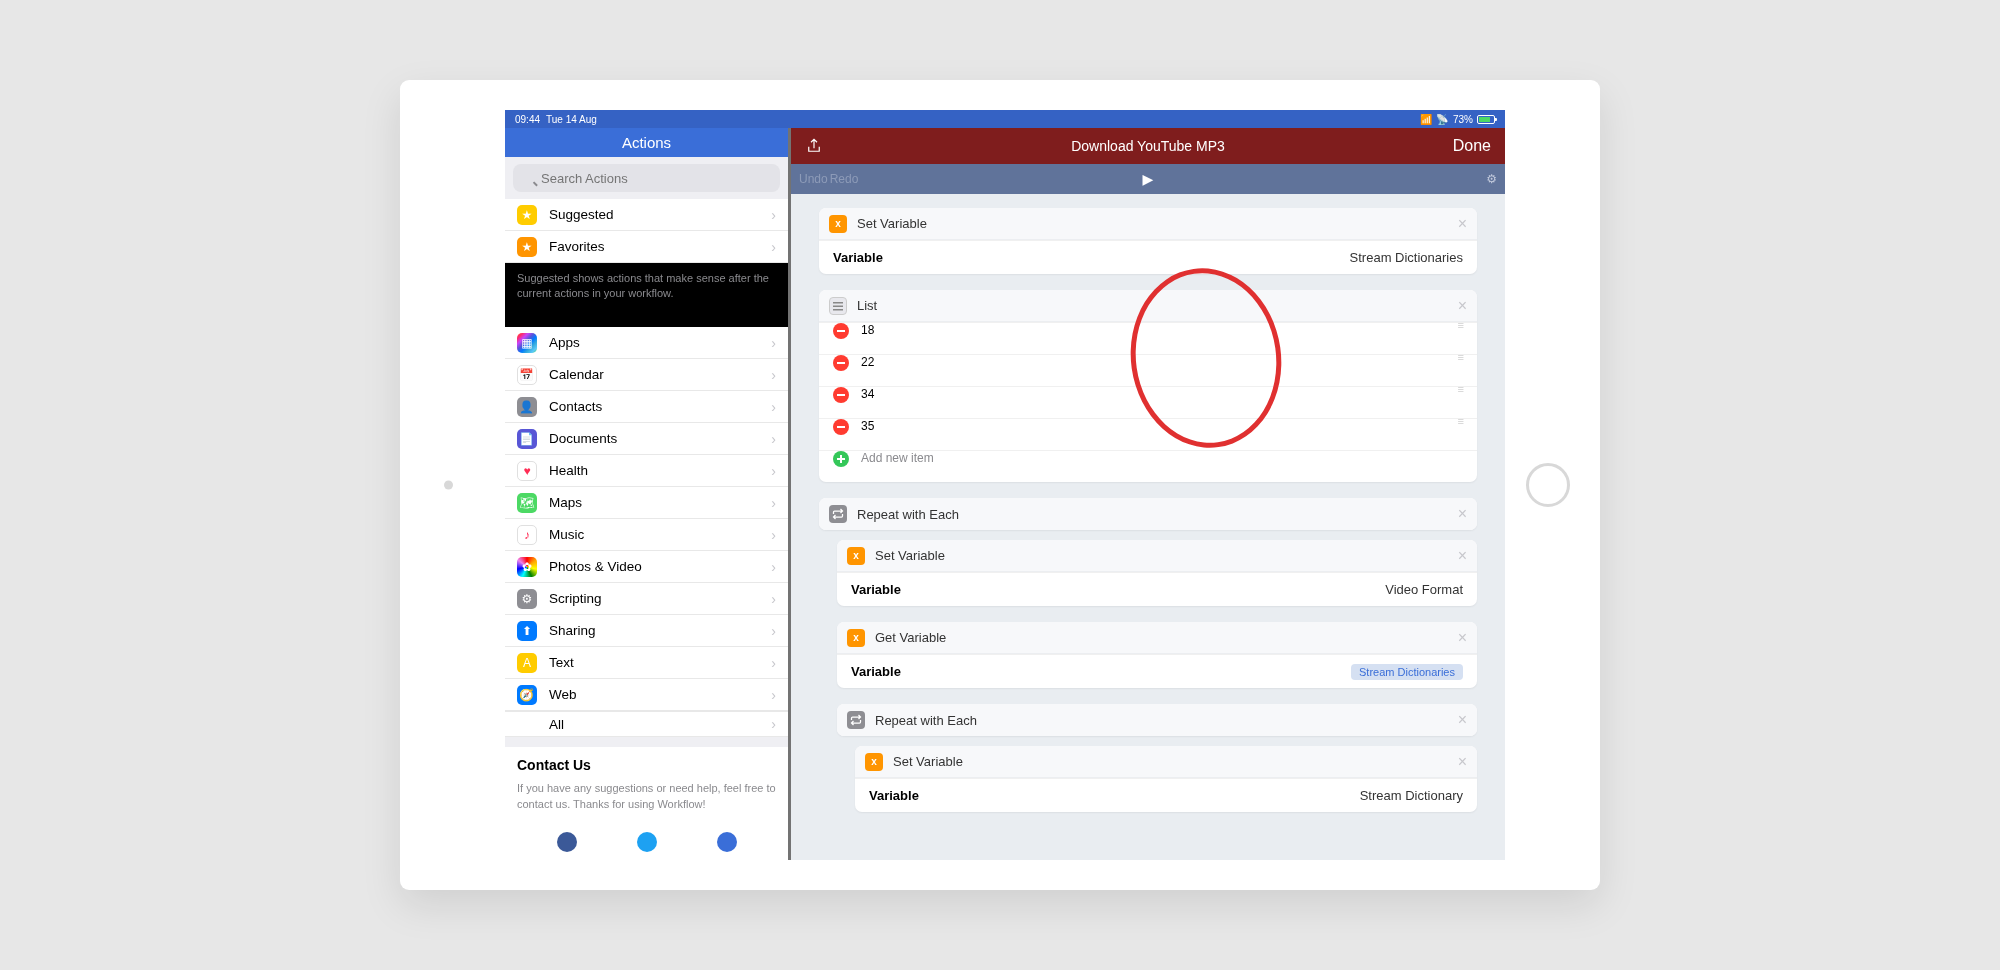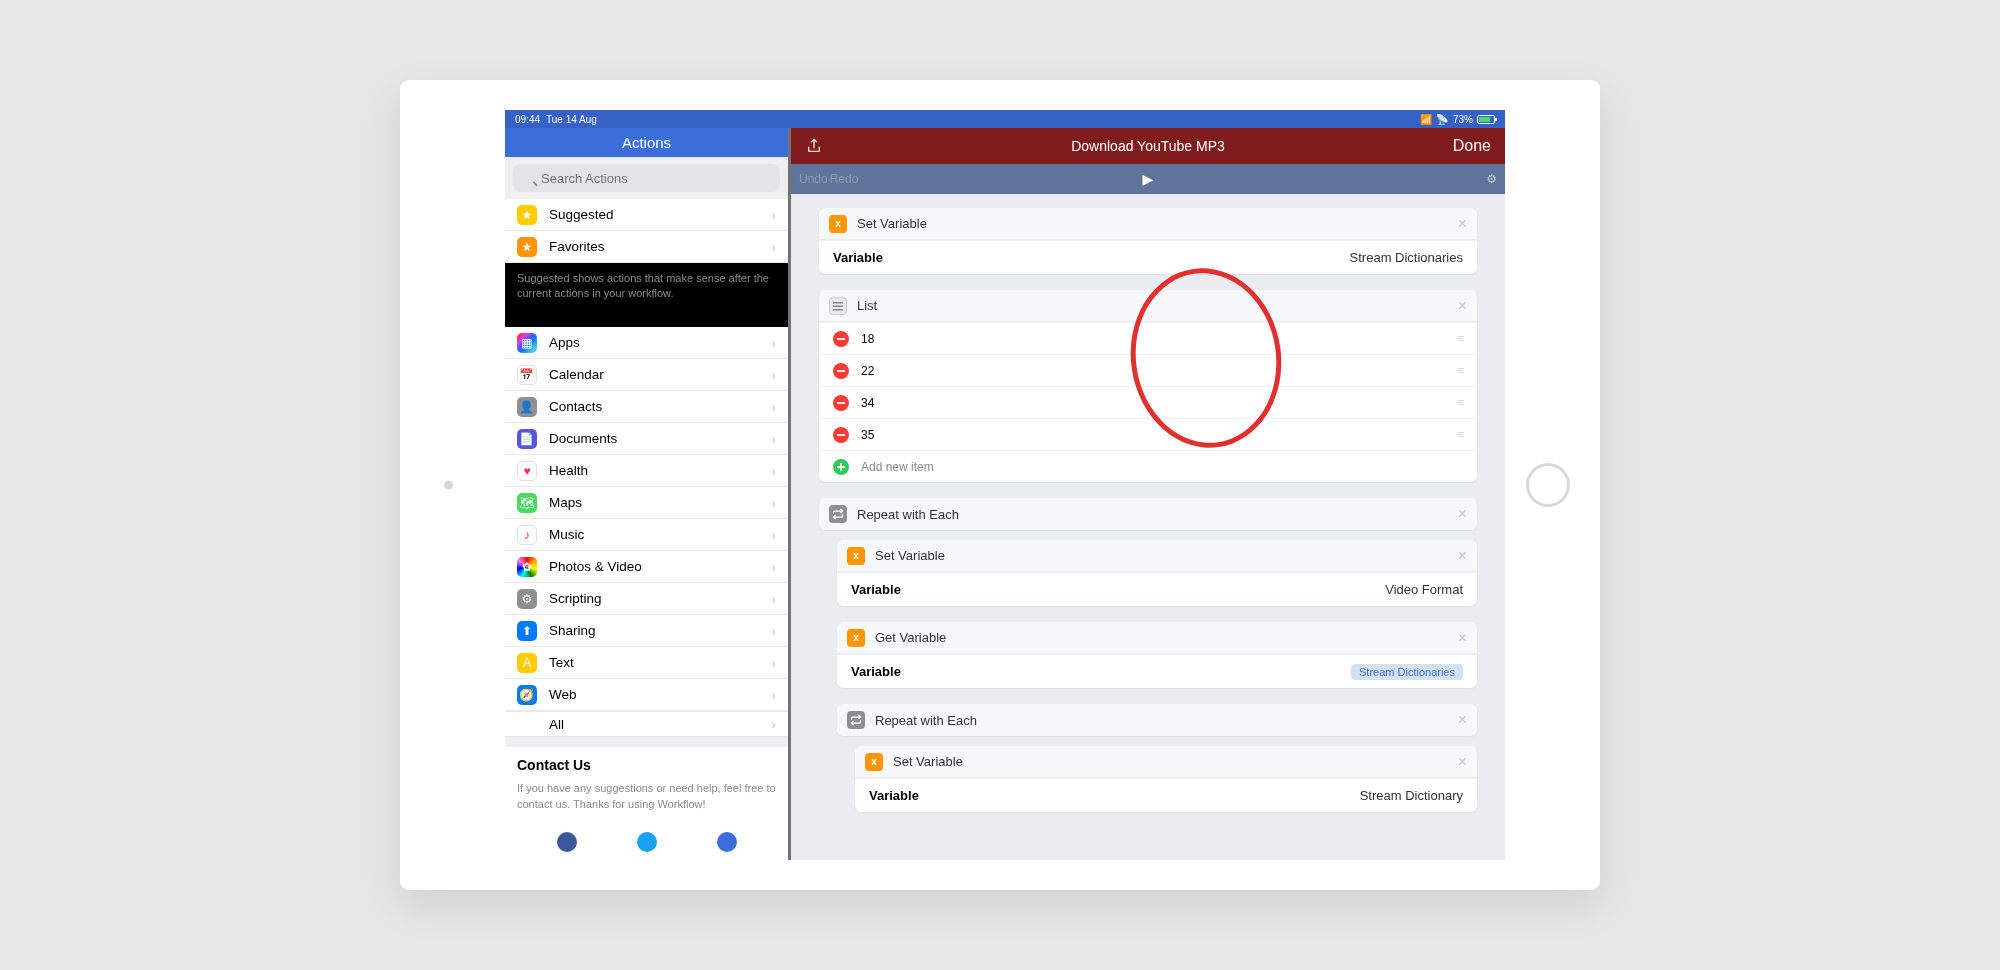--- a/index.html
+++ b/index.html
@@ -45,21 +45,21 @@
 .card.nested{margin-left:18px;margin-right:0}
 .card-head{display:flex;align-items:center;height:32px;padding:0 10px;background:#f7f8fa;border-bottom:1px solid #eceef1}
 .card-head .action-icon{width:18px;height:18px;border-radius:4px;margin-right:10px;display:flex;align-items:center;justify-content:center;flex-shrink:0}
 .card-head .action-name{font-size:13px;font-weight:500;color:#333}
 .card-head .close{margin-left:auto;color:#c7c7cc;font-size:16px;cursor:pointer;font-weight:300}
 .card-body-row{display:flex;align-items:center;height:34px;padding:0 14px;font-size:13px;border-top:1px solid #f0f0f0}
 .card-body-row:first-child{border-top:none}
 .card-body-row .label{font-weight:600}
 .card-body-row .value{margin-left:auto;color:#333}
 .token{background:#d5e0f2;color:#3a6ed8;padding:2px 8px;border-radius:4px;font-size:11px}
-.list-item-row{display:flex;align-items:center;height:32px;padding:0 14px;font-size:12px;border-top:1px solid #f0f0f0}
+.list-item-row{display:flex;height:32px;padding:0 14px;font-size:12px;border-top:1px solid #f0f0f0}
 .remove-btn{width:16px;height:16px;border-radius:50%;background:#ff3b30;margin-right:12px;position:relative;flex-shrink:0}
 .remove-btn::after{content:"";position:absolute;left:4px;right:4px;top:50%;transform:translateY(-50%);height:2px;background:#fff}
 .add-btn{width:16px;height:16px;border-radius:50%;background:#34c759;margin-right:12px;position:relative;flex-shrink:0}
 .add-btn::before{content:"";position:absolute;left:4px;right:4px;top:50%;transform:translateY(-50%);height:2px;background:#fff}
 .add-btn::after{content:"";position:absolute;top:4px;bottom:4px;left:50%;transform:translateX(-50%);width:2px;background:#fff}
 .drag{margin-left:auto;color:#d0d0d0;font-size:11px;letter-spacing:-1px;line-height:.5}
 .add-text{color:#8a8a8e}
 .annot{position:absolute;border:5px solid #e03030;border-radius:50%;width:150px;height:180px;left:340px;top:140px;pointer-events:none;transform:rotate(-8deg)}
 .ic-yellow{background:#ffcc00}
 .ic-orange{background:#ff9500}

